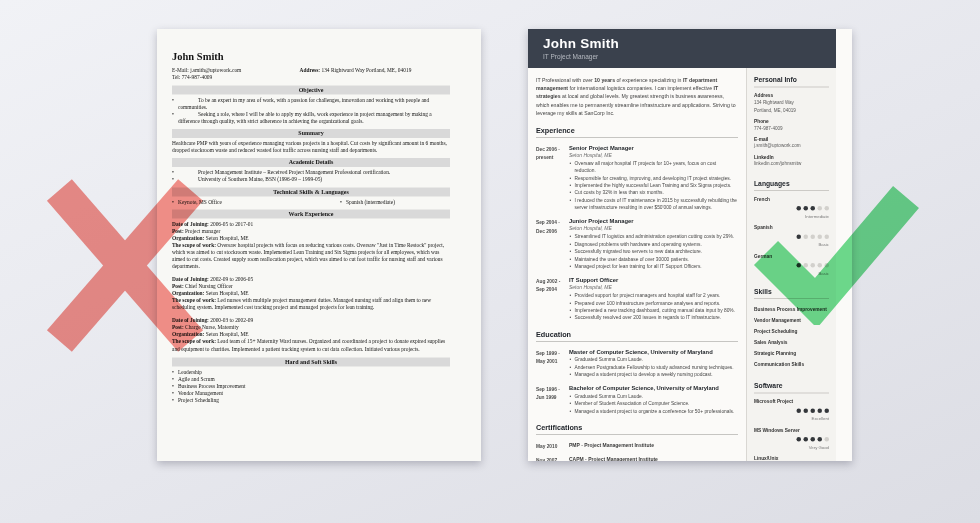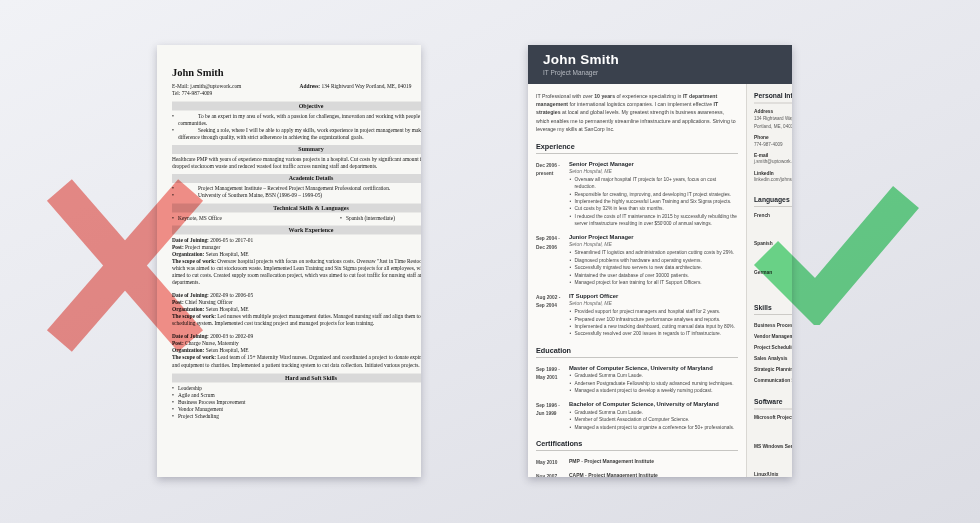--- a/index.html
+++ b/index.html
@@ -2,21 +2,21 @@
 <html><head>
 <meta charset="utf-8">
 <style>
   * { margin:0; padding:0; box-sizing:border-box; }
   html,body { width:980px; height:523px; }
   body {
     position:relative; overflow:hidden;
     background:linear-gradient(155deg,#f1f2f6 0%,#e6e7ed 55%,#dcdde4 100%);
     font-family:"Liberation Sans", sans-serif;
   }
-  .page { position:absolute; top:45px; width:264px; height:432px; overflow:hidden;
+  .page { position:absolute; top:29px; width:324px; height:432px; overflow:hidden;
     box-shadow:0 3px 8px rgba(40,40,60,.28); }
   .scale2 { width:616px; height:864px; transform:scale(.5); transform-origin:0 0; }
 
   
   .page-bad { left:157px; background:#f8f8f5; }
   .bad-inner { font-family:"Liberation Serif", serif; color:#151515;
     padding:42px 30px 0 30px; font-size:10.8px; line-height:1.32; }
   .bad-name { font-size:21px; font-weight:bold; margin-bottom:5px; }
   .bad-contact { display:flex; margin-bottom:10px; }
   .bad-contact-left { width:255px; }

